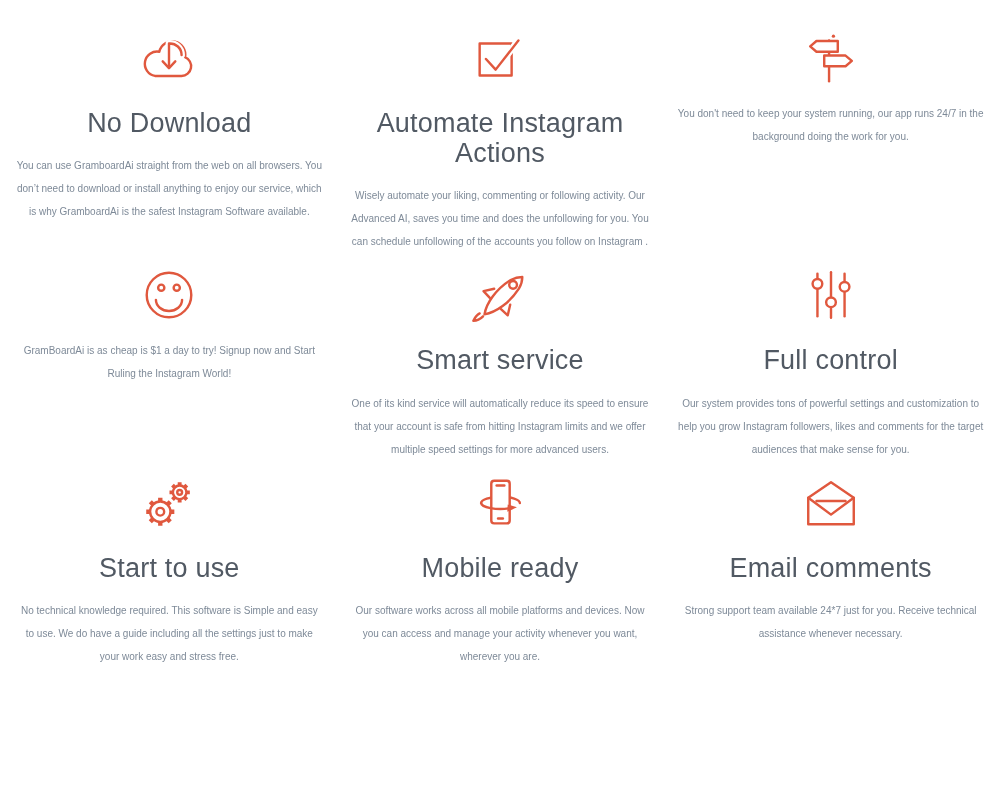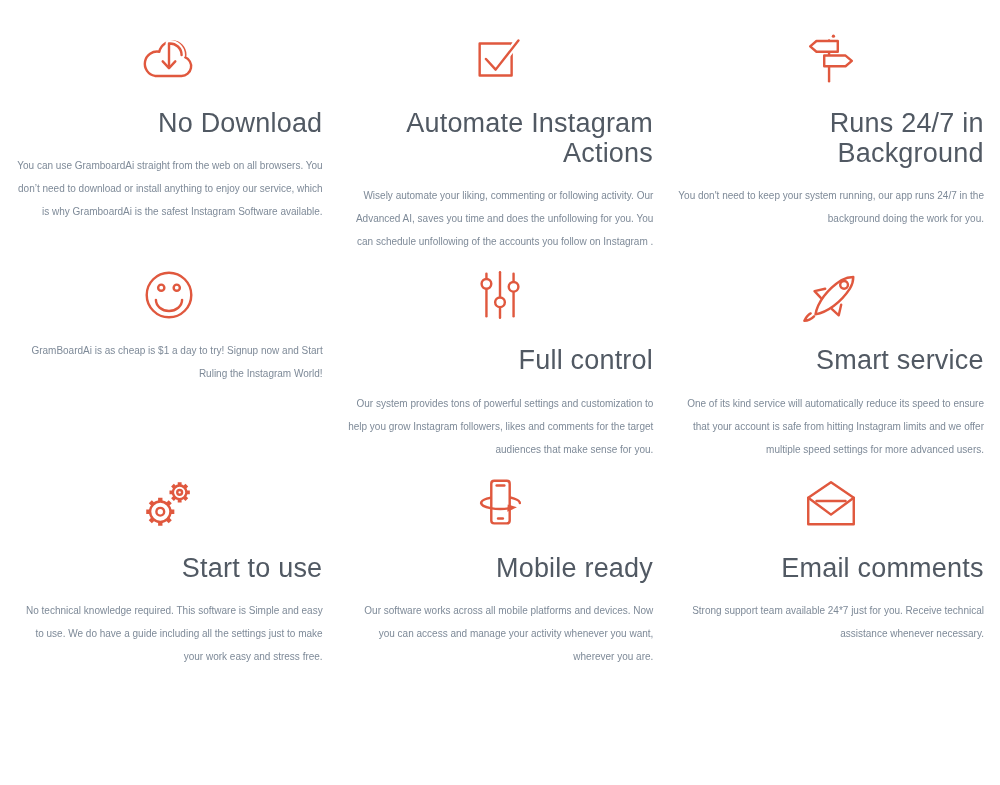--- a/index.html
+++ b/index.html
@@ -10,21 +10,21 @@
     font-family: "Liberation Sans", "DejaVu Sans", sans-serif;
     -webkit-font-smoothing: antialiased;
   }
   .features {
     display: grid;
     grid-template-columns: repeat(3, 1fr);
     width: 1000px;
     padding: 30px 4px 0;
   }
   .card {
-    text-align: right;
+    text-align: center;
     padding: 0 12px 14px;
   }
   .icon-wrap {
     height: 56px;
     display: flex;
     align-items: center;
     justify-content: center;
   }
   .icon-wrap svg { width: 62px; height: 56px; display: block; }
   .card h3 {
@@ -83,63 +83,62 @@
 
   <section class="card">
     <div class="icon-wrap">
       <svg viewBox="0 0 64 56" aria-hidden="true">
         <line class="st" x1="30" y1="10" x2="30" y2="52"></line>
         <circle class="fil" cx="34.5" cy="5.5" r="1.7"></circle>
         <polygon class="stf" points="39,10.5 39,21.5 17,21.5 10.5,16 17,10.5"></polygon>
         <polygon class="stf" points="25,25.5 47,25.5 53.5,31 47,36.5 25,36.5"></polygon>
       </svg>
     </div>
-    <h3>Runs 24/7 in Background</h3>
     <p>You don't need to keep your system running, our app runs 24/7 in the background doing the work for you.</p>
   </section>
 
   <section class="card">
     <div class="icon-wrap">
       <svg viewBox="0 0 64 56" aria-hidden="true">
         <circle class="st" cx="32" cy="28" r="23" stroke-width="3"></circle>
         <circle class="st" cx="24" cy="20.5" r="3.2"></circle>
         <circle class="st" cx="40" cy="20.5" r="3.2"></circle>
         <path class="st" d="M18.5 33 A13.5 11.5 0 0 0 45.5 33" stroke-width="3"></path>
       </svg>
     </div>
     <p>GramBoardAi is as cheap is $1 a day to try! Signup now and Start Ruling the Instagram World!</p>
   </section>
 
   <section class="card">
     <div class="icon-wrap">
       <svg viewBox="0 0 64 56" aria-hidden="true">
+        <path class="st" d="M16 48 C18 36 28 22 43 12.5 C47 10.5 51.5 9.5 55 9.5 C55 13 54 17.5 51.5 21.5 C42 36 28 46 16 48 Z"></path>
+        <path class="st" d="M26 21.5 L15 24 L21.5 31"></path>
+        <path class="st" d="M42.5 38 L40 49 L33 42.5"></path>
+        <path class="st" d="M14.5 50 C11.5 53 7.5 54.5 4.5 54.5 C6 51.5 8 48.5 11 47"></path>
+        <circle class="stf" cx="45.5" cy="17.5" r="4"></circle>
+      </svg>
+    </div>
+    <h3>Smart service</h3>
+    <p>One of its kind service will automatically reduce its speed to ensure that your account is safe from hitting Instagram limits and we offer multiple speed settings for more advanced users.</p>
+  </section>
+
+  <section class="card">
+    <div class="icon-wrap">
+      <svg viewBox="0 0 64 56" aria-hidden="true">
         <line class="st" x1="18" y1="6" x2="18" y2="50"></line>
         <line class="st" x1="32" y1="4.5" x2="32" y2="51.5"></line>
         <line class="st" x1="46" y1="6" x2="46" y2="50"></line>
         <circle class="stf" cx="18" cy="16.5" r="5"></circle>
         <circle class="stf" cx="32" cy="35.5" r="5"></circle>
         <circle class="stf" cx="46" cy="19.5" r="5"></circle>
       </svg>
     </div>
     <h3>Full control</h3>
     <p>Our system provides tons of powerful settings and customization to help you grow Instagram followers, likes and comments for the target audiences that make sense for you.</p>
-  </section>
-
-  <section class="card">
-    <div class="icon-wrap">
-      <svg viewBox="0 0 64 56" aria-hidden="true">
-        <path class="st" d="M16 48 C18 36 28 22 43 12.5 C47 10.5 51.5 9.5 55 9.5 C55 13 54 17.5 51.5 21.5 C42 36 28 46 16 48 Z"></path>
-        <path class="st" d="M26 21.5 L15 24 L21.5 31"></path>
-        <path class="st" d="M42.5 38 L40 49 L33 42.5"></path>
-        <path class="st" d="M14.5 50 C11.5 53 7.5 54.5 4.5 54.5 C6 51.5 8 48.5 11 47"></path>
-        <circle class="stf" cx="45.5" cy="17.5" r="4"></circle>
-      </svg>
-    </div>
-    <h3>Smart service</h3>
-    <p>One of its kind service will automatically reduce its speed to ensure that your account is safe from hitting Instagram limits and we offer multiple speed settings for more advanced users.</p>
   </section>
 
   <section class="card">
     <div class="icon-wrap">
       <svg viewBox="0 0 64 56" aria-hidden="true">
         <path class="teeth-s" d="M50 17 H53.5 M47.9 21.9 L50.4 24.4 M43 24 V27.5 M38.1 21.9 L35.6 24.4 M36 17 H32.5 M38.1 12.1 L35.6 9.6 M43 10 V6.5 M47.9 12.1 L50.4 9.6"></path>
         <circle class="stf" cx="43" cy="17" r="7"></circle>
         <circle class="stf" cx="43" cy="17" r="2.5"></circle>
         <path class="teeth" d="M33.5 37 H37.5 M30.4 44.4 L33.3 47.3 M23 47.5 V51.5 M15.6 44.4 L12.7 47.3 M12.5 37 H8.5 M15.6 29.6 L12.7 26.7 M23 26.5 V22.5 M30.4 29.6 L33.3 26.7"></path>
         <circle class="stf" cx="23" cy="37" r="10.5"></circle>

